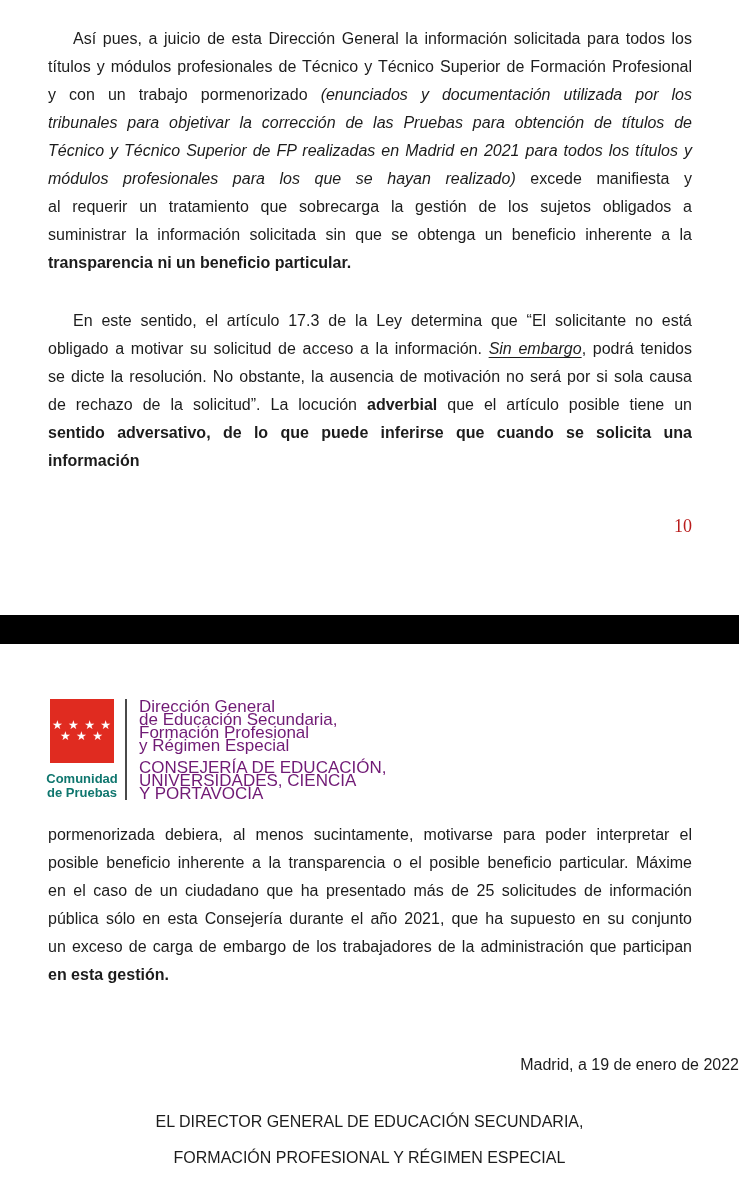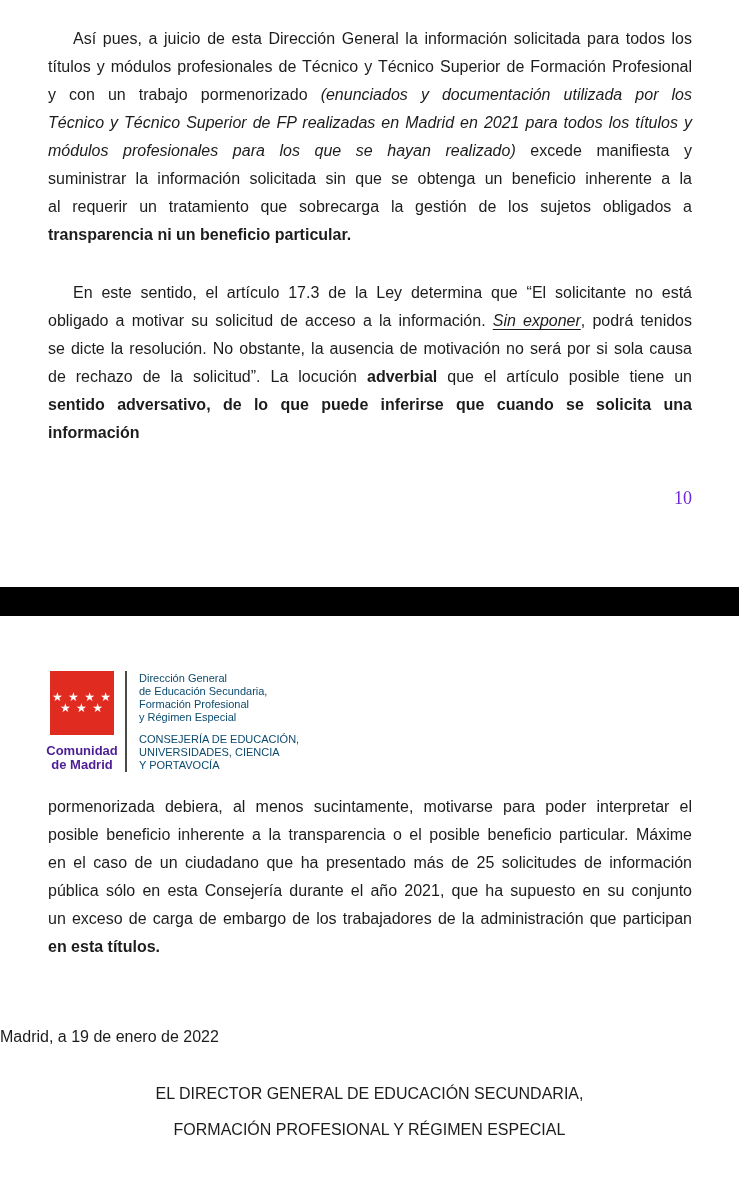--- a/index.html
+++ b/index.html
@@ -26,21 +26,21 @@
   .it { font-style: italic; }
   .bd { font-weight: bold; }
   .ul { text-decoration: underline; text-underline-offset: 3px; }
 
   .page-number {
     margin-top: 40px;
     text-align: right;
     font-family: "Liberation Serif", serif;
     font-size: 18px;
     line-height: 22px;
-    color: #6d28d9;
+    color: #b91c1c;
   }
 
   
   .separator-bar {
     margin-top: 78px;
     width: 739px;
     height: 29px;
     background: #000000;
   }
 
@@ -71,44 +71,44 @@
     line-height: 11px;
     letter-spacing: 1px;
     text-align: center;
   }
   .brand-name {
     margin-top: 9px;
     font-weight: bold;
     font-size: 13px;
     line-height: 14px;
     text-align: center;
-    color: #4c1d95;
+    color: #0f766e;
     white-space: nowrap;
   }
   .lh-divider {
     width: 2px;
     height: 101px;
     background: #4a4a4a;
     margin-left: 9px;
     flex: 0 0 auto;
   }
   .org-col {
     margin-left: 12px;
     padding-top: 1px;
-    font-size: 11px;
+    font-size: 17px;
     line-height: 13px;
-    color: #0c4a6e;
+    color: #701a75;
   }
   .org-group2 { margin-top: 9px; }
 
   
   .doc-bottom { margin: 21px 47px 0 48px; }
   .date-line {
     margin-top: 62px;
-    text-align: left;
+    text-align: right;
     font-size: 16px;
     line-height: 28px;
     color: #1c1c1c;
   }
   .signature {
     margin-top: 25px;
     text-align: center;
     font-size: 16px;
     line-height: 36px;
     color: #1c1c1c;
@@ -117,47 +117,48 @@
 </head>
 <body>
 
 <div class="page">
 
   <div class="doc-top">
     <div class="para">
         <div class="tline indent"><span>Así pues, a juicio de esta Dirección General la información solicitada para todos los</span></div>
         <div class="tline"><span>títulos y módulos profesionales de Técnico y Técnico Superior de Formación Profesional</span></div>
         <div class="tline"><span>y con un trabajo pormenorizado </span><span class="it">(enunciados y documentación utilizada por los</span></div>
+        <div class="tline"><span class="it">tribunales para objetivar la corrección de las Pruebas para obtención de títulos de</span></div>
         <div class="tline"><span class="it">Técnico y Técnico Superior de FP realizadas en Madrid en 2021 para todos los títulos y</span></div>
         <div class="tline"><span class="it">módulos profesionales para los que se hayan realizado)</span><span> excede manifiesta y</span></div>
+        <div class="tline"><span>al requerir un tratamiento que sobrecarga la gestión de los sujetos obligados a</span></div>
         <div class="tline"><span>suministrar la información solicitada sin que se obtenga un beneficio inherente a la</span></div>
-        <div class="tline"><span>al requerir un tratamiento que sobrecarga la gestión de los sujetos obligados a</span></div>
         <div class="tline last"><span>transparencia ni un beneficio particular.</span></div>
       </div>
     <div class="para">
         <div class="tline indent"><span>En este sentido, el artículo 17.3 de la Ley determina que “El solicitante no está</span></div>
-        <div class="tline"><span>obligado a motivar su solicitud de acceso a la información. </span><span class="it ul">Sin exponer</span><span>, podrá tenidos</span></div>
+        <div class="tline"><span>obligado a motivar su solicitud de acceso a la información. </span><span class="it ul">Sin embargo</span><span>, podrá tenidos</span></div>
         <div class="tline"><span>se dicte la resolución. No obstante, la ausencia de motivación no será por si sola causa</span></div>
         <div class="tline"><span>de rechazo de la solicitud”. La locución </span><span class="bd">adverbial</span><span> que el artículo posible tiene un</span></div>
         <div class="tline last"><span>sentido adversativo, de lo que puede inferirse que cuando se solicita una información</span></div>
       </div>
     <div class="page-number">10</div>
   </div>
 
   <div class="separator-bar"></div>
 
   <div class="letterhead">
     <div class="brand-col">
       <div class="logo-square" style="background-color: rgb(224, 43, 32);">
         <div class="stars-row">★ ★ ★ ★</div>
         <div class="stars-row">★ ★ ★</div>
       </div>
       <div class="brand-name">
         <div>Comunidad</div>
-        <div>de Madrid</div>
+        <div>de Pruebas</div>
       </div>
     </div>
     <div class="lh-divider"></div>
     <div class="org-col">
       <div class="org-group1">
         <div>Dirección General</div>
         <div>de Educación Secundaria,</div>
         <div>Formación Profesional</div>
         <div>y Régimen Especial</div>
       </div>
@@ -169,21 +170,21 @@
     </div>
   </div>
 
   <div class="doc-bottom">
     <div class="para">
         <div class="tline"><span>pormenorizada debiera, al menos sucintamente, motivarse para poder interpretar el</span></div>
         <div class="tline"><span>posible beneficio inherente a la transparencia o el posible beneficio particular. Máxime</span></div>
         <div class="tline"><span>en el caso de un ciudadano que ha presentado más de 25 solicitudes de información</span></div>
         <div class="tline"><span>pública sólo en esta Consejería durante el año 2021, que ha supuesto en su conjunto</span></div>
         <div class="tline"><span>un exceso de carga de embargo de los trabajadores de la administración que participan</span></div>
-        <div class="tline last"><span>en esta títulos.</span></div>
+        <div class="tline last"><span>en esta gestión.</span></div>
       </div>
   </div>
   <div class="date-line">Madrid, a 19 de enero de 2022</div>
   <div class="signature">
     <div>EL DIRECTOR GENERAL DE EDUCACIÓN SECUNDARIA,</div>
     <div>FORMACIÓN PROFESIONAL Y RÉGIMEN ESPECIAL</div>
   </div>
 
 </div>
 

